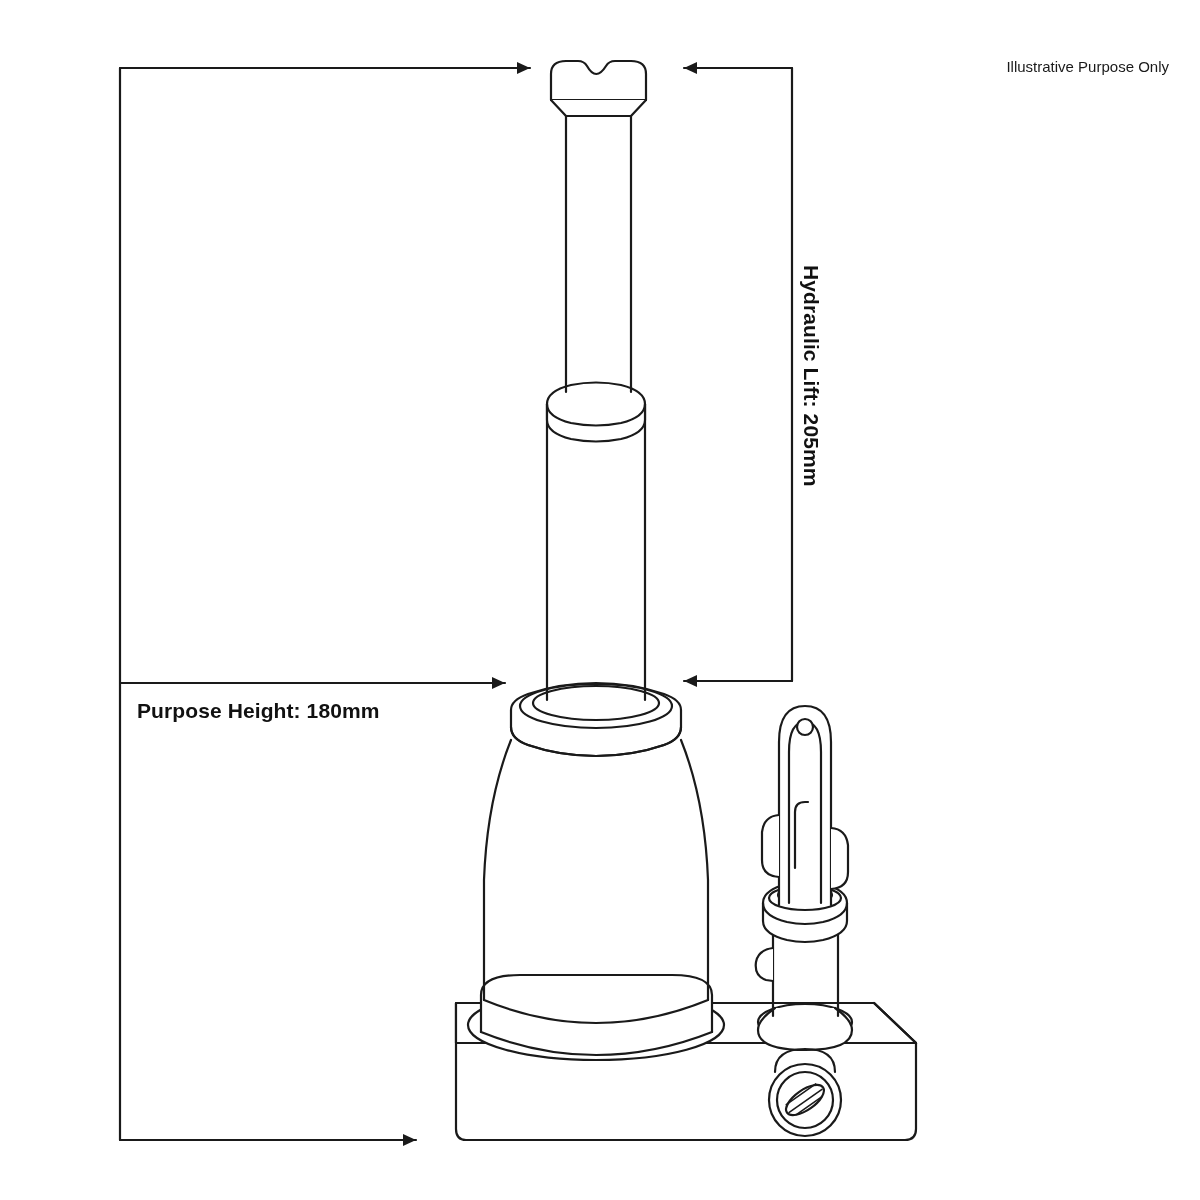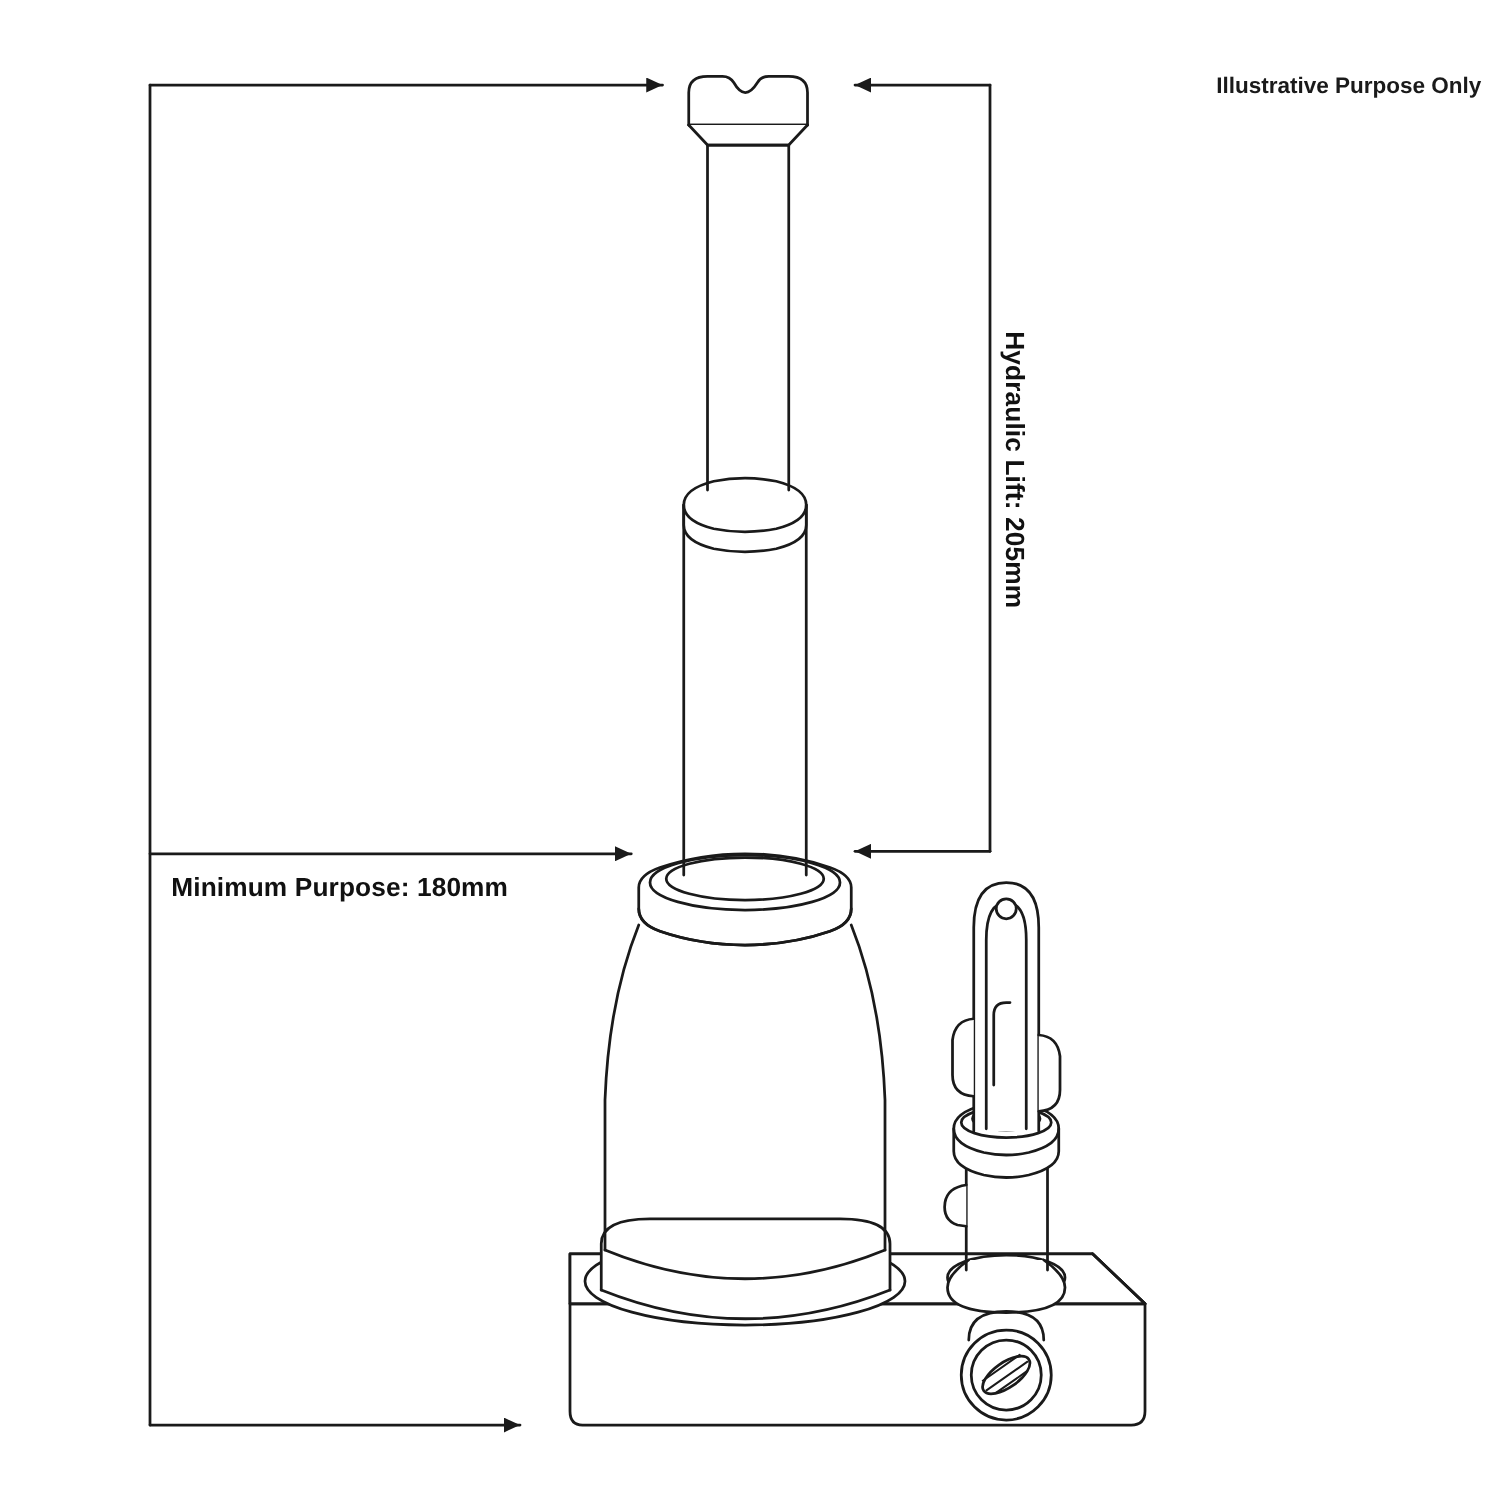--- a/index.html
+++ b/index.html
@@ -39,25 +39,25 @@
   #label-max-height { left: 137px; top: 86px; }
   #label-min-height { left: 137px; top: 699px; }
   #label-hydraulic-lift {
     left: 0; top: 0;
     transform-origin: left top;
     
     transform: translate(823px, 265px) rotate(90deg);
   }
   #label-illustrative {
     position: absolute;
-    right: 15px;
+    right: 31px;
     top: 58px;
     font-family: "Liberation Sans", sans-serif;
-    font-weight: bold;
-    font-size: 18px;
+    font-weight: normal;
+    font-size: 15px;
     color: #1a1a1a;
     white-space: nowrap;
   }
 </style>
 </head>
 <body>
 
 <div id="diagram-root">
 
   <svg id="jack-svg" viewBox="0 0 1200 1200">
@@ -283,19 +283,19 @@
           <path d="M798,1082 L798,1118" stroke-width="1.6"></path>
           <path d="M806,1080 L806,1120" stroke-width="1.6"></path>
           <path d="M812,1085 L812,1115" stroke-width="1.6"></path>
         </g>
       </g>
 
     </g>
   </svg>
 
 
-  <div class="dim-label" id="label-min-height">Minimum Purpose: 180mm</div>
+  <div class="dim-label" id="label-min-height">Purpose Height: 180mm</div>
 
   <div class="dim-label" id="label-hydraulic-lift">Hydraulic Lift: 205mm</div>
 
   <div id="label-illustrative">Illustrative Purpose Only</div>
 
 </div>
 
 </body></html>

